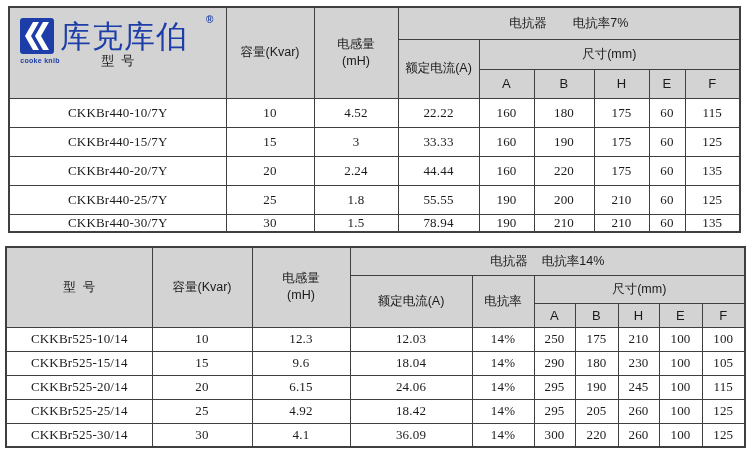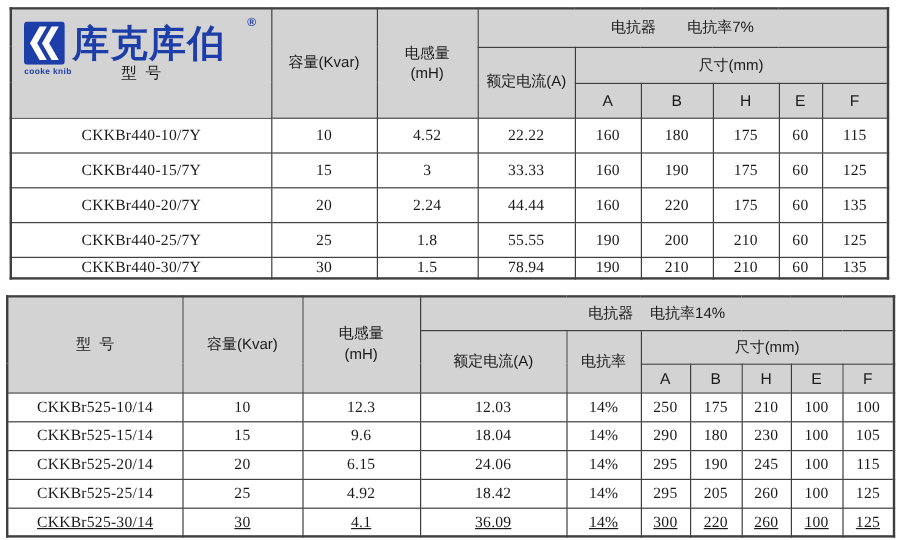--- a/index.html
+++ b/index.html
@@ -23,21 +23,21 @@
   .logo-wrap{position:absolute;top:6px;left:6px;width:210px;height:60px;text-align:left;}
   .logo-icon{position:absolute;top:4px;left:4px;}
   .logo-sub{
     position:absolute;top:43px;left:2px;width:44px;
     font-family:"Liberation Sans","DejaVu Sans",sans-serif;
     font-size:7px;font-weight:bold;color:#1d3ea8;letter-spacing:0.3px;text-align:center;
   }
   .logo-text{
     position:absolute;top:2px;left:44px;
     font-family:"Liberation Sans","DejaVu Sans",sans-serif;
-    font-size:31px;font-weight:bold;color:#1d3ea8;letter-spacing:1px;
+    font-size:31px;font-weight:normal;color:#1d3ea8;letter-spacing:1px;
   }
   .logo-reg{
     position:absolute;top:0px;left:190px;
     font-size:10px;font-weight:bold;color:#1d3ea8;
     font-family:"Liberation Sans","DejaVu Sans",sans-serif;
   }
   .model-label{
     position:absolute;left:0;right:0;top:44px;text-align:center;
     font-family:"Liberation Sans","DejaVu Sans",sans-serif;font-size:13px;white-space:pre;
   }
@@ -230,21 +230,21 @@
       <td class="num">25</td>
       <td class="num">4.92</td>
       <td class="num">18.42</td>
       <td class="num">14%</td>
       <td class="num">295</td>
       <td class="num">205</td>
       <td class="num">260</td>
       <td class="num">100</td>
       <td class="num">125</td>
     </tr>
-    <tr style="height:24px;text-decoration:underline;">
+    <tr style="height:24px;">
       <td class="num">CKKBr525-30/14</td>
       <td class="num">30</td>
       <td class="num">4.1</td>
       <td class="num">36.09</td>
       <td class="num">14%</td>
       <td class="num">300</td>
       <td class="num">220</td>
       <td class="num">260</td>
       <td class="num">100</td>
       <td class="num">125</td>

